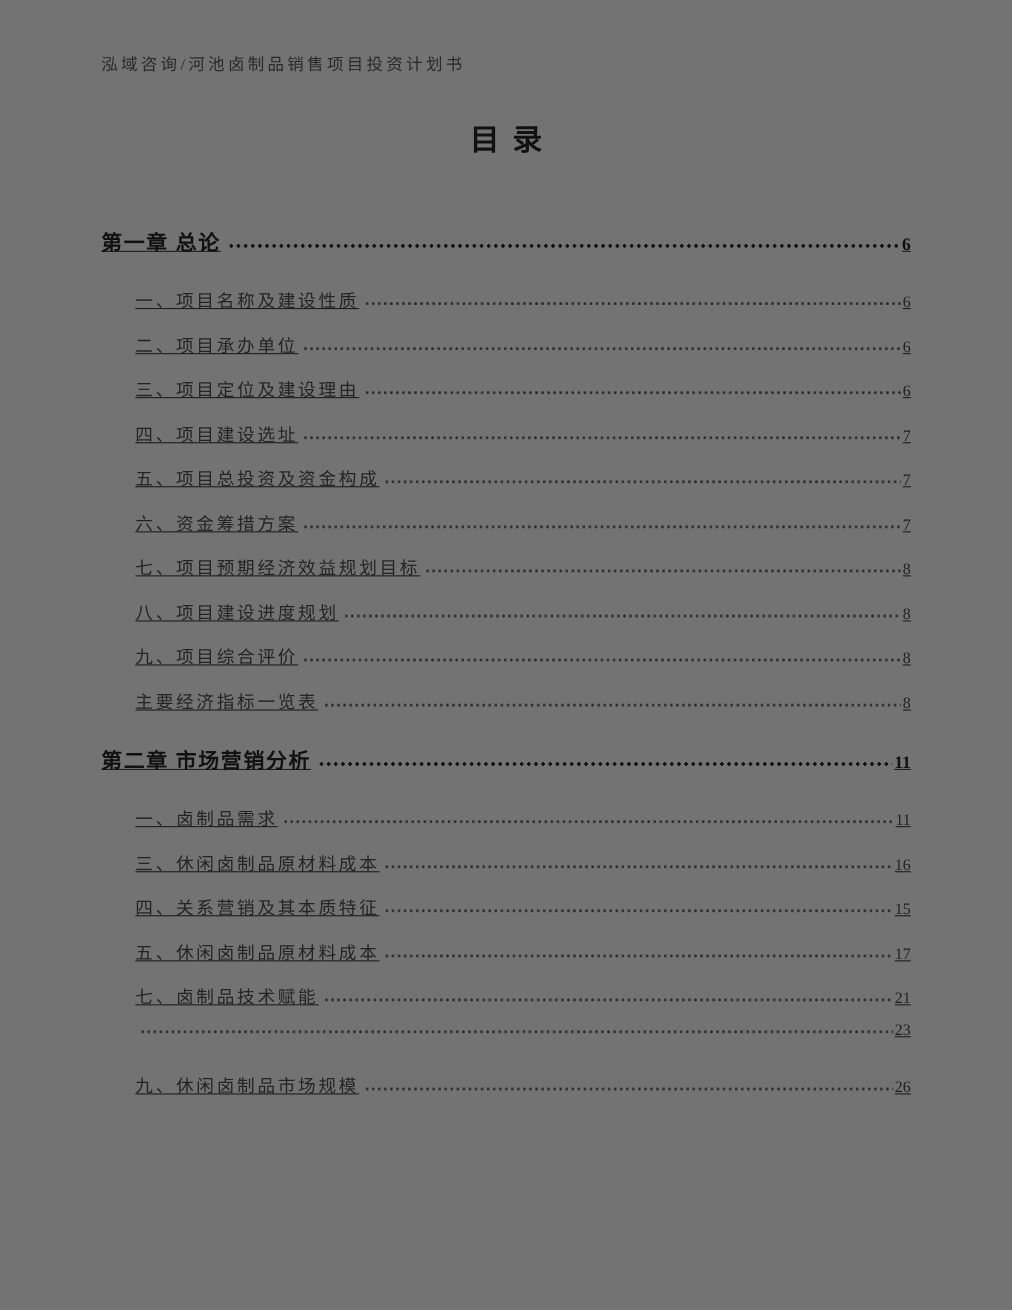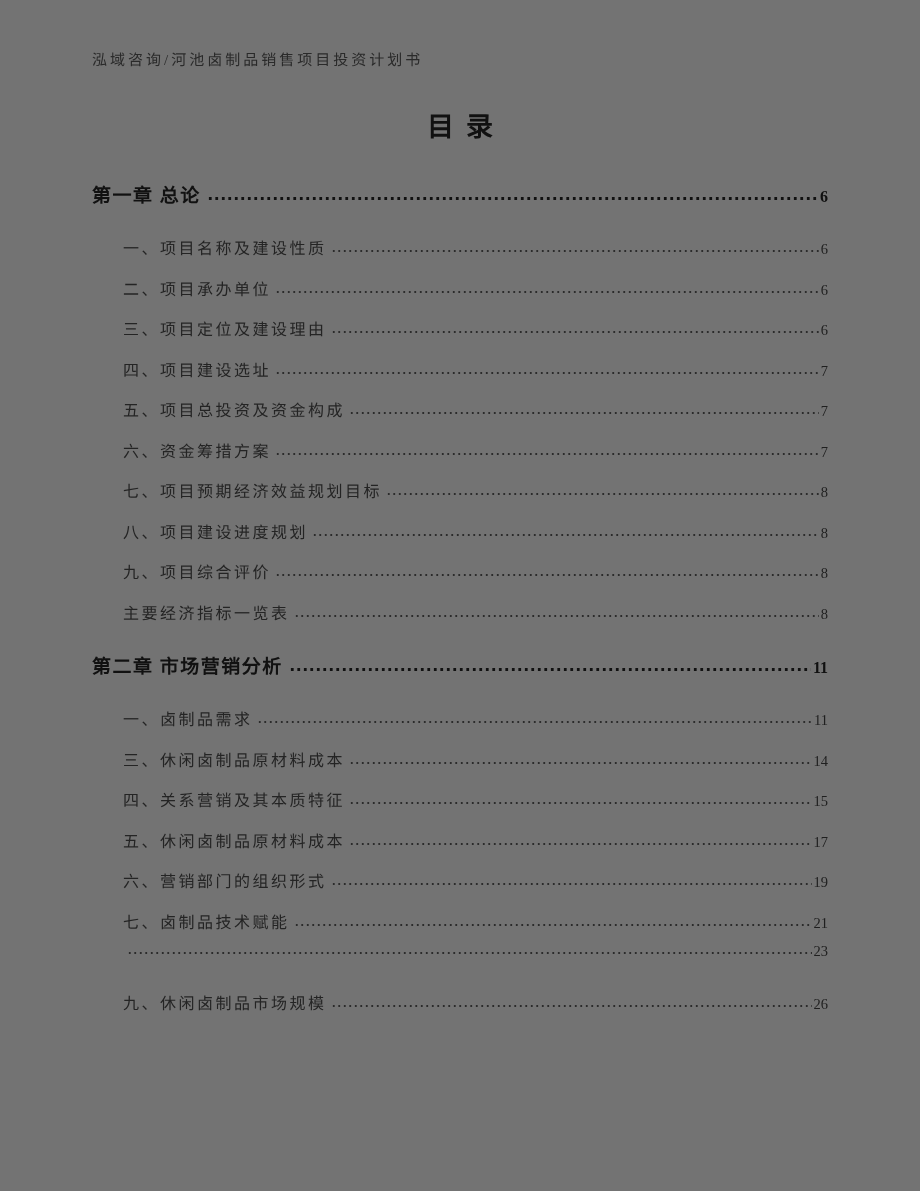--- a/index.html
+++ b/index.html
@@ -32,21 +32,22 @@
     margin-top: 40px;
     text-align: center;
     font-size: 27px;
     font-weight: bold;
     letter-spacing: 12px;
     padding-left: 12px; 
     line-height: 34px;
     color: #111111;
   }
   .toc {
-    margin-top: 37px;
+    margin-top: 63px;
+    text-decoration: underline;
   }
   .chapter:not(:first-child) {
     margin-top: 18px;
   }
   .row {
     display: flex;
     align-items: baseline;
   }
   .chapter-heading-row {
     height: 30px;
@@ -192,40 +193,35 @@
   <div class="row item-row">
     <span class="label">一、卤制品需求</span>
     <span class="dots"></span>
     <span class="pagenum">11</span>
   </div>
 
 
   <div class="row item-row">
     <span class="label">三、休闲卤制品原材料成本</span>
     <span class="dots"></span>
-    <span class="pagenum">14</span>
+    <span class="pagenum">16</span>
   </div>
 
   <div class="row item-row">
     <span class="label">四、关系营销及其本质特征</span>
     <span class="dots"></span>
     <span class="pagenum">15</span>
   </div>
 
   <div class="row item-row">
     <span class="label">五、休闲卤制品原材料成本</span>
     <span class="dots"></span>
     <span class="pagenum">17</span>
   </div>
 
-  <div class="row item-row">
-    <span class="label">六、营销部门的组织形式</span>
-    <span class="dots"></span>
-    <span class="pagenum">19</span>
-  </div>
 
   <div class="row item-row">
     <span class="label">七、卤制品技术赋能</span>
     <span class="dots"></span>
     <span class="pagenum">21</span>
   </div>
 
   <div class="row item-row">
     <span class="dots"></span>
     <span class="pagenum">23</span>

